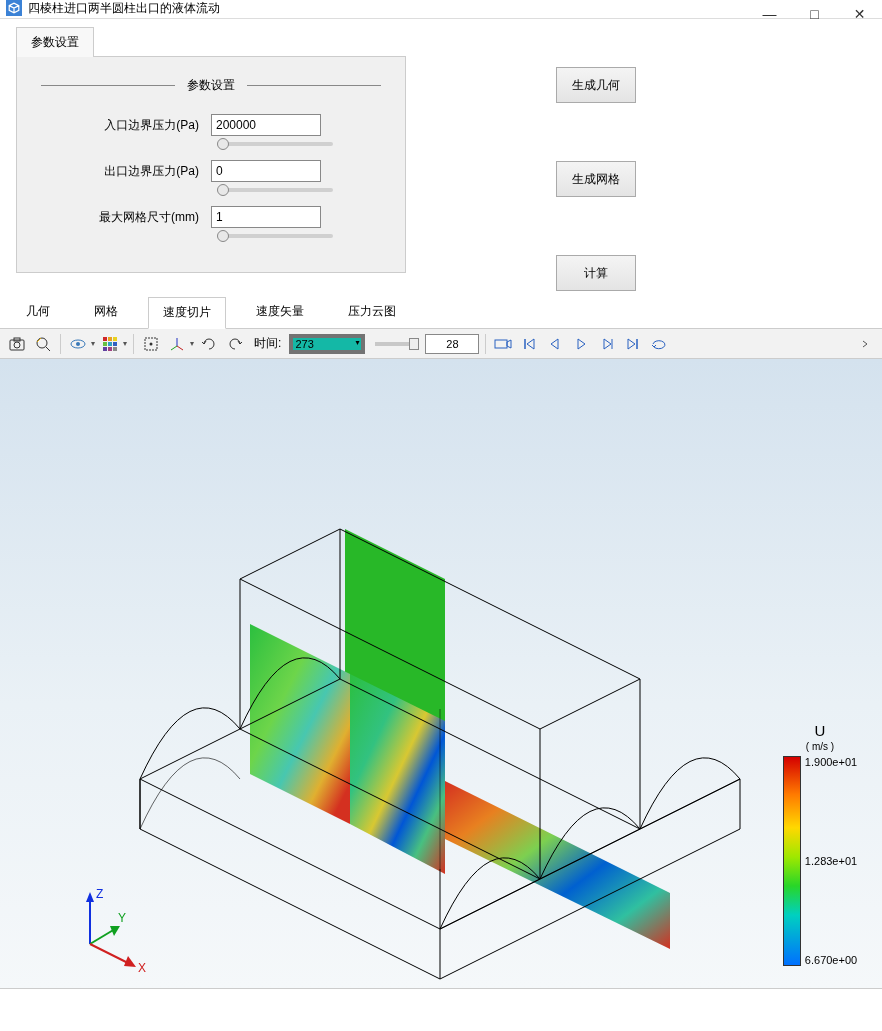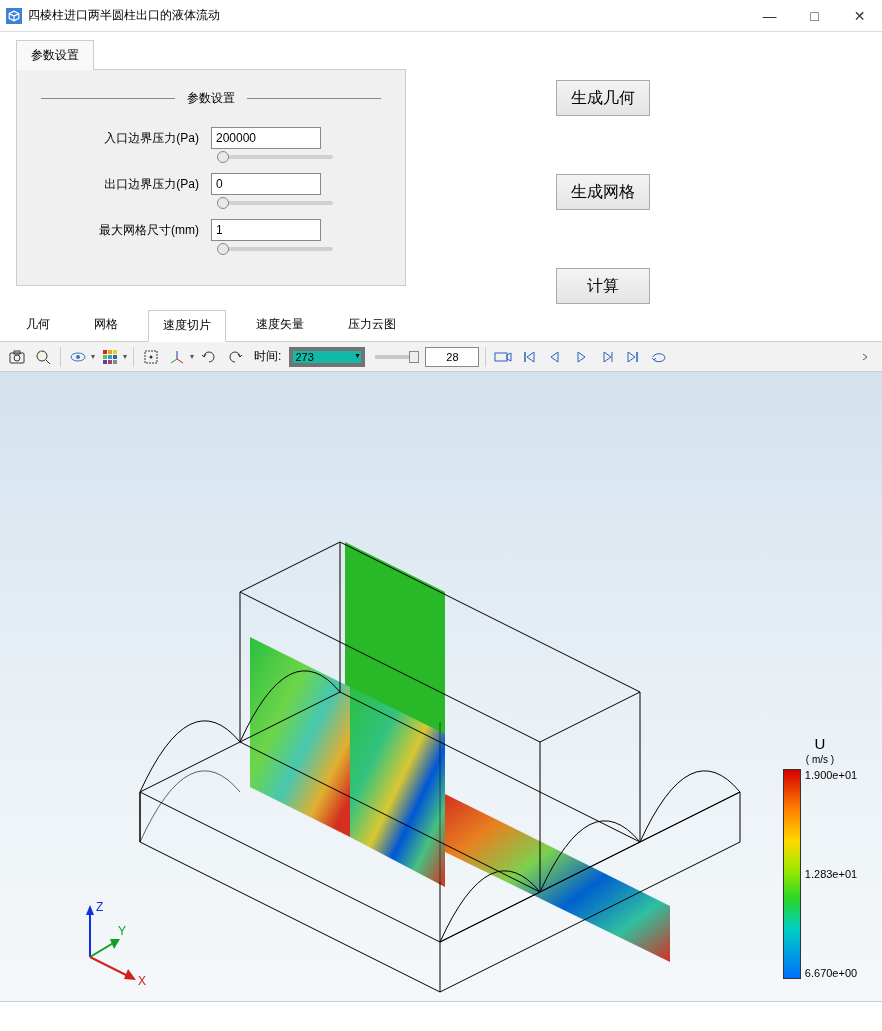--- a/index.html
+++ b/index.html
@@ -1,19 +1,19 @@
 <!DOCTYPE html>
 <html><head>
 <meta charset="utf-8">
 <style>
 * { box-sizing: border-box; margin: 0; padding: 0; }
 body { font-family: "Microsoft YaHei", "SimSun", sans-serif; font-size: 12px; background: #fff; color: #000; width: 882px; height: 1031px; overflow: hidden; }
 
 
-.titlebar { height: 32px; display: flex; align-items: center; padding: 0 0 0 6px; border-bottom: 1px solid #ddd; background: #fff; }
+.titlebar { height: 19px; display: flex; align-items: flex-start; padding: 0 0 0 6px; border-bottom: 1px solid #ddd; background: #fff; }
 .titlebar .app-icon { width: 16px; height: 16px; background: #3b82d6; margin-right: 6px; display:flex; align-items:center; justify-content:center; }
 .titlebar .app-icon svg { width:12px; height:12px; }
 .titlebar .title-text { flex: 1; font-size: 12px; }
 .titlebar .win-btns { display: flex; }
 .titlebar .win-btn { width: 45px; height: 28px; display: flex; align-items: center; justify-content: center; font-size: 14px; color:#333; }
 
 
 .param-tab-strip { padding: 8px 0 0 16px; }
 .param-tab { display: inline-block; padding: 6px 14px; border: 1px solid #ccc; border-bottom: none; background: #f8f8f8; font-size: 12px; position: relative; z-index: 2; }
 
@@ -24,21 +24,21 @@
 .param-header .line { flex: 1; height: 1px; background: #888; }
 .param-header .label { padding: 0 12px; font-size: 12px; }
 
 .param-row { display: flex; align-items: center; margin-bottom: 6px; margin-top: 12px; }
 .param-row .plabel { width: 170px; text-align: right; padding-right: 12px; font-size: 12px; }
 .param-row input { width: 110px; height: 22px; border: 1px solid #888; padding: 0 4px; font-size: 12px; background:#fff; }
 .slider { margin: 0 0 14px 182px; width: 110px; height: 4px; background: #d0d0d0; border-radius: 2px; position: relative; }
 .slider .thumb { position: absolute; left: -6px; top: -4px; width: 12px; height: 12px; background: #e8e8e8; border: 1px solid #888; border-radius: 50%; }
 
 .action-buttons { display: flex; flex-direction: column; align-items: center; margin-left: 150px; padding-top: 10px; gap: 58px; }
-.action-btn { width: 94px; height: 36px; border: 1px solid #aaa; background: linear-gradient(#f4f4f4,#e4e4e4); font-size: 16px; display:flex; align-items:center; justify-content:center; }
+.action-btn { width: 80px; height: 36px; border: 1px solid #aaa; background: linear-gradient(#f4f4f4,#e4e4e4); font-size: 12px; display:flex; align-items:center; justify-content:center; }
 
 
 .result-tabs { display: flex; gap: 16px; padding: 0 12px; border-bottom: 1px solid #ccc; margin-top: 6px; }
 .result-tab { padding: 6px 14px; font-size: 12px; border-bottom: 2px solid transparent; }
 .result-tab.active { background:#fff; border: 1px solid #ccc; border-bottom: 1px solid #fff; margin-bottom:-1px; }
 
 
 .viewer-toolbar { height: 30px; background: #f2f2f2; border-bottom: 1px solid #ccc; display: flex; align-items: center; padding: 0 6px; gap: 4px; }
 .tbtn { width: 22px; height: 22px; display:flex; align-items:center; justify-content:center; border:1px solid transparent; }
 .vsep { width:1px; height:20px; background:#ccc; margin:0 2px; }

